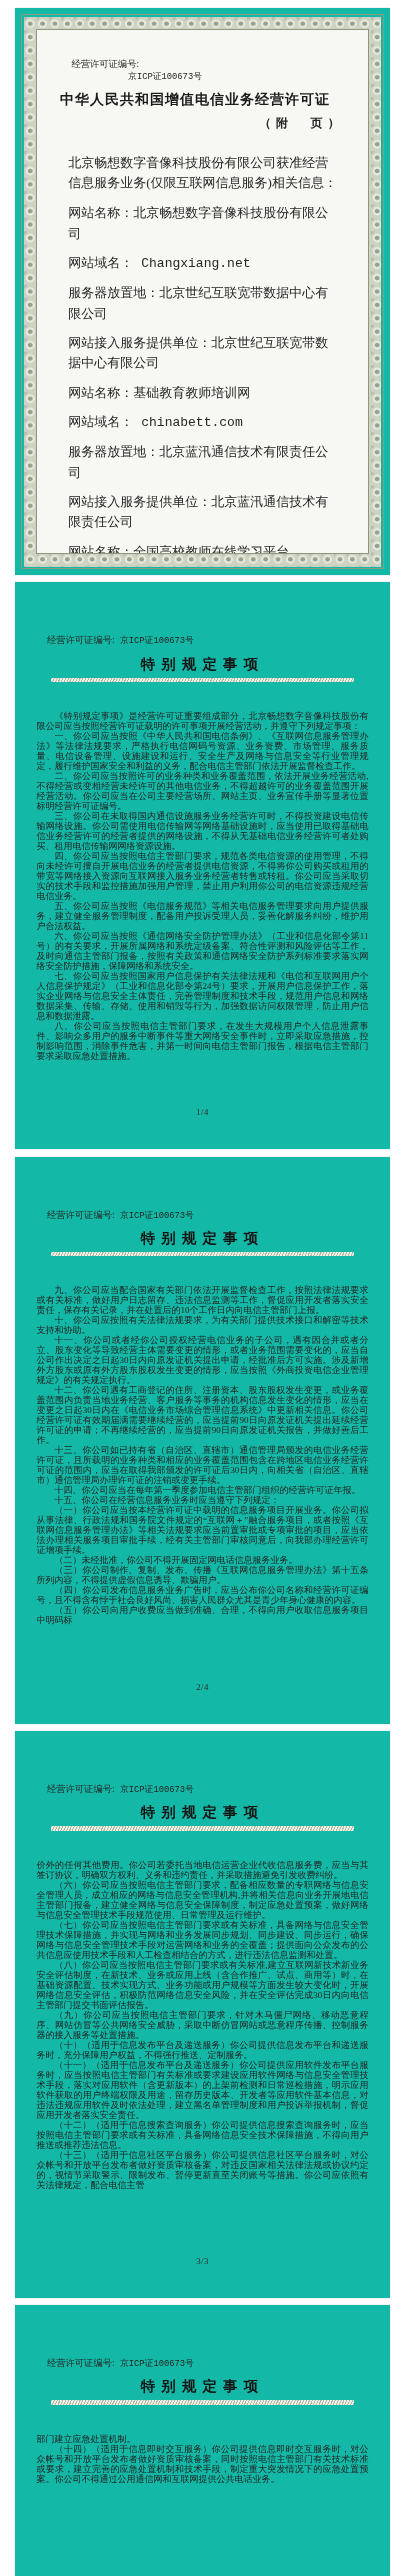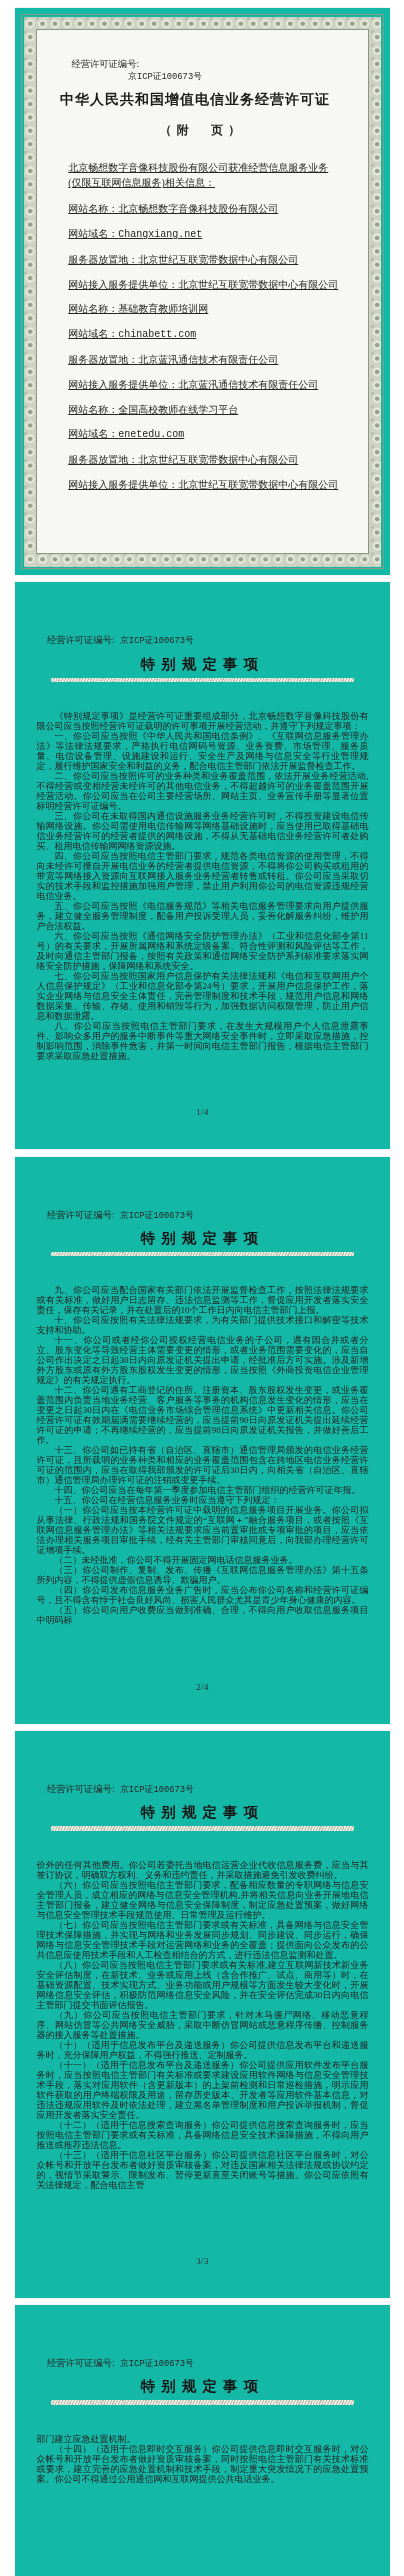--- a/index.html
+++ b/index.html
@@ -31,25 +31,25 @@
       radial-gradient(circle at 0 0, #aab2999e 3.1px, rgba(0,0,0,0) 3.6px);
     background-size:12.4px 13.4px;
   }
   .frame-inner{
     height:100%;box-sizing:border-box;border:1px solid #8f977e;
     background:#f7f7f3;padding:18.5px 23px;overflow:hidden;
   }
   .cert-no-label{font-size:9.3px;margin:9.3px 0 0 11.3px;}
   .cert-no-value{font-size:8.8px;margin:0 0 0 68px;font-family:"Liberation Mono","DejaVu Sans Mono",monospace;}
   .cert-title{text-align:left;font-size:14px;font-weight:bold;letter-spacing:1px;margin:8.2px 0 0 0;color:#1c1c1c;}
-  .cert-subtitle{text-align:center;font-size:12px;font-weight:bold;letter-spacing:5.2px;margin:13px 0 0 0;}
-  .cert-body{margin:20.6px 5.2px 0 8.2px;font-size:10px;line-height:1.55;text-decoration:underline;}
+  .cert-subtitle{text-align:right;font-size:12px;font-weight:bold;letter-spacing:5.2px;margin:6px 0 0 0;}
+  .cert-body{margin:20.6px 5.2px 0 8.2px;font-size:13px;line-height:1.55;}
   .cert-intro{margin:0 0 10.3px 0;}
   .cert-entry{margin:0 0 9.3px 0;}
-  .mono{font-family:"Liberation Mono","DejaVu Sans Mono",monospace;}
+  .mono{font-family:"Liberation Mono","DejaVu Sans Mono",monospace;margin-left:8px;}
 
   
   .reg-page{height:567px;padding:52px 21.6px 0 21.6px;}
   .reg-page.last{height:557px;}
   .reg-header{font-size:9.3px;margin-left:10.3px;}
   .reg-number{font-family:"Liberation Mono","DejaVu Sans Mono",monospace;font-size:8.8px;margin-left:3.1px;}
   .reg-title{
     text-align:center;font-size:14.4px;font-weight:bold;letter-spacing:6.2px;
     margin:7.2px 0 0 0;color:#151515;
   }

